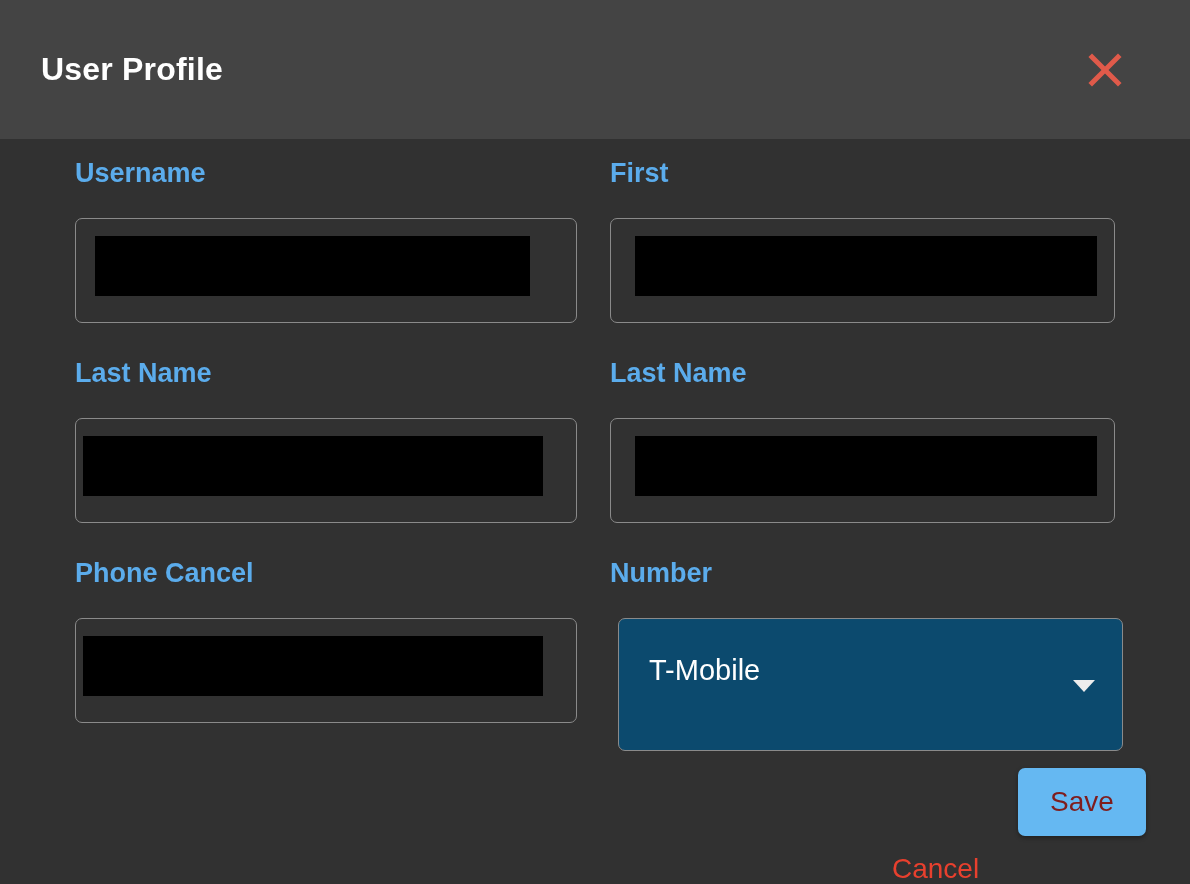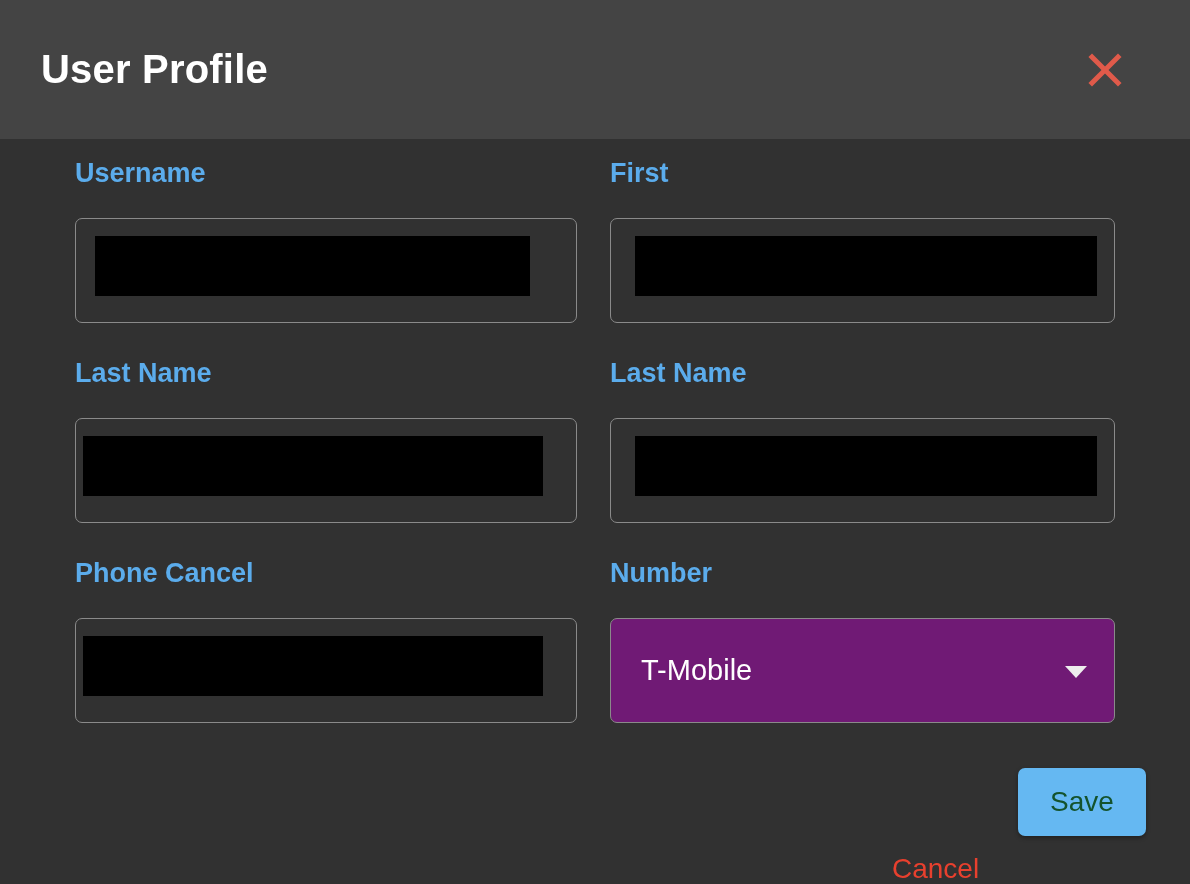--- a/index.html
+++ b/index.html
@@ -30,21 +30,21 @@
     top: 0;
     width: 1190px;
     height: 139px;
     background: #444444;
     box-sizing: border-box;
   }
   .dialog-title {
     position: absolute;
     left: 41px;
     top: 49px;
-    font-size: 40px;
+    font-size: 32px;
     font-weight: bold;
     color: #FFFFFF;
     letter-spacing: 0.2px;
     line-height: 40px;
     white-space: nowrap;
   }
   .close-btn {
     position: absolute;
     left: 1086px;
     top: 51px;
@@ -101,28 +101,28 @@
   .box-left  { width: 502px; }
   .box-right { width: 505px; }
 
   .row-1 { top: 18px; }
   .row-2 { top: 218px; }
   .row-3 { top: 418px; }
 
   
   .select-box {
     position: absolute;
-    left: 0;
+    left: 8px;
     top: 61px;
     width: 505px;
-    height: 105px;
+    height: 133px;
     box-sizing: border-box;
     border: 1px solid #8a8a8a;
     border-radius: 7px;
-    background: #701a75;
+    background: #0c4a6e;
     cursor: pointer;
   }
   .select-value {
     position: absolute;
     left: 30px;
     top: 0;
     height: 103px;
     display: flex;
     align-items: center;
     font-size: 29px;
@@ -164,21 +164,21 @@
     line-height: 34px;
     white-space: nowrap;
   }
   .save-btn {
     position: absolute;
     left: 1018px;
     top: 768px;
     width: 128px;
     height: 68px;
     background: #65B8F2;
-    color: #14532d;
+    color: #7f1d1d;
     font-size: 28px;
     font-family: inherit;
     font-weight: normal;
     border: 0;
     border-radius: 7px;
     cursor: pointer;
     box-shadow: 0 2px 4px rgba(0,0,0,0.35);
     padding: 0;
   }
 </style>

